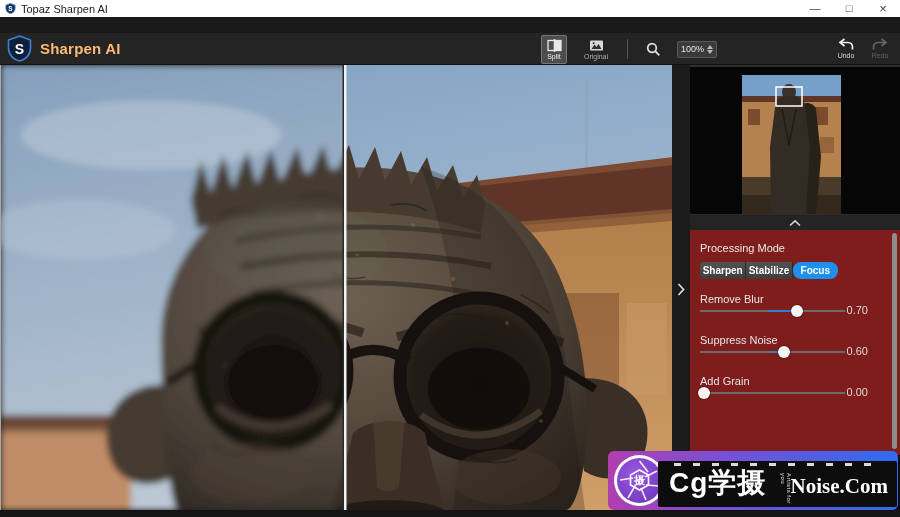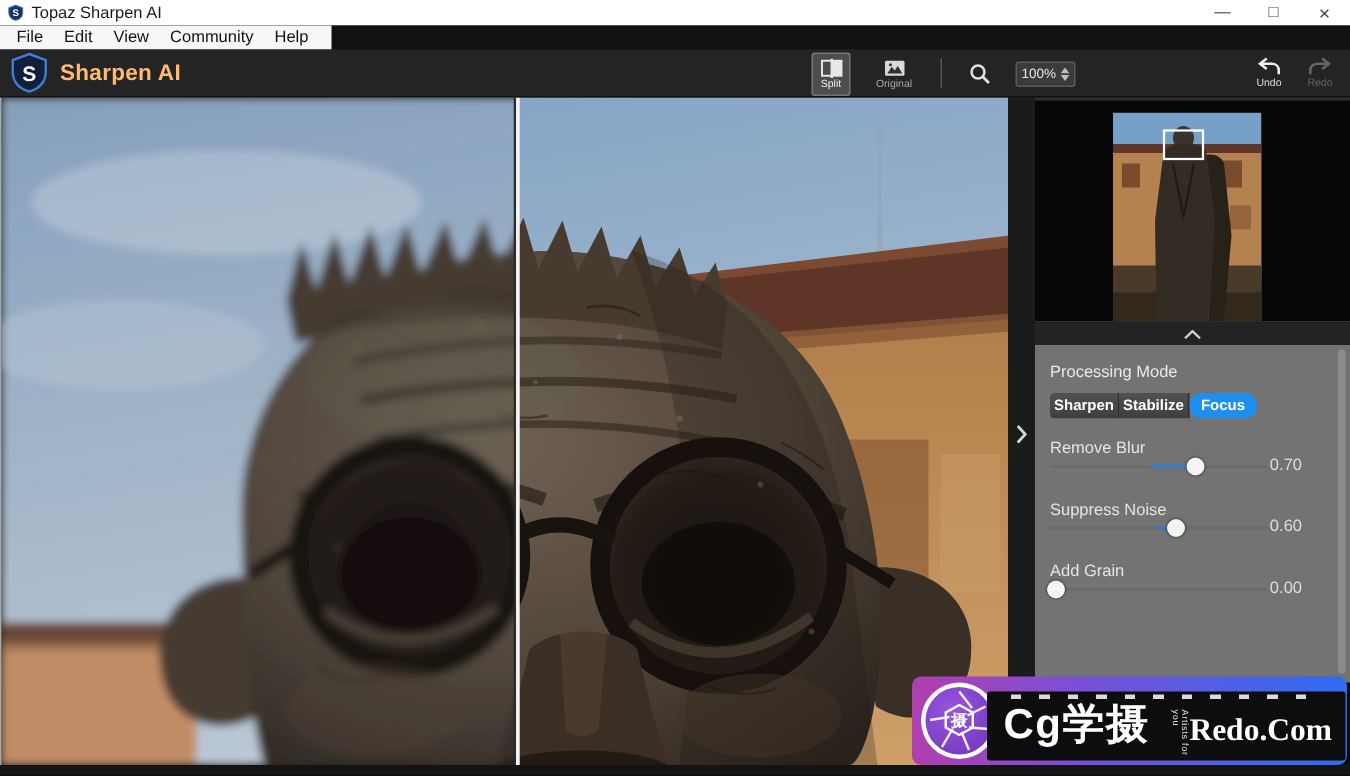--- a/index.html
+++ b/index.html
@@ -52,21 +52,21 @@
     background:#1b1b1b; }
   .panel-toggle svg { position:absolute; left:5px; top:218px; }
 
   
   .sidebar { position:absolute; top:65px; left:690px; width:210px; height:445px; background:#141414; }
   .navigator { position:relative; width:210px; height:150px; background:#060606;
     border-top:2px solid #2e2e2e; border-bottom:1px solid #2e2e2e; }
   .nav-thumb { position:absolute; left:52px; top:8px; }
   .collapse-row { position:relative; width:210px; height:15px; background:#232323;
     display:flex; align-items:center; justify-content:center; }
-  .settings { position:relative; width:210px; height:225px; background:#737373; padding:12px 10px 0 10px; }
+  .settings { position:relative; width:210px; height:225px; background:#7f1d1d; padding:12px 10px 0 10px; }
   .panel-title { font-size:11px; color:#e9e9e9; margin-bottom:8px; }
   .seg { display:flex; width:138px; height:17px; border-radius:3px; overflow:hidden; }
   .seg-btn { flex:1; display:flex; align-items:center; justify-content:center;
     font-size:10px; font-weight:bold; color:#fff;
     background:linear-gradient(#525252,#3e3e3e); border-right:1px solid #2c2c2c; }
   .seg-btn:last-child { border-right:none; }
   .seg-btn.selected { background:#1f8fee; border-radius:8px; }
   .slider-row { position:relative; height:31px; margin-top:10px; }
   .sl-label { font-size:11px; color:#e5e5e5; }
   .sl-track { position:absolute; left:0; top:21px; width:145px; height:2px; background:#6b6b6b; }
@@ -114,29 +114,20 @@
         </svg>
     </span>
     <span class="title-text">Topaz Sharpen AI</span>
     <span class="win-controls">
       <span class="win-btn">—</span>
       <span class="win-btn">□</span>
       <span class="win-btn close">×</span>
     </span>
   </div>
 
-  <div class="menubar">
-    <div class="menu-strip">
-      <span class="menu-item">File</span>
-      <span class="menu-item">Edit</span>
-      <span class="menu-item">View</span>
-      <span class="menu-item">Community</span>
-      <span class="menu-item">Help</span>
-    </div>
-  </div>
 
   <div class="toolbar">
     <div class="brand">
       <svg width="25" height="27" viewBox="0 0 25 27">
         <path d="M12.5 1 L23.5 5 V13 C23.5 20 18.5 24.6 12.5 26 C6.5 24.6 1.5 20 1.5 13 V5 Z" fill="#101f3c" stroke="#3f7fd0" stroke-width="1.6"></path>
         <text x="12.5" y="19" font-size="14" font-weight="bold" fill="#fff" text-anchor="middle" font-family="Liberation Sans, sans-serif">S</text>
       </svg>
       <span class="brand-name">Sharpen AI</span>
     </div>
 
@@ -373,17 +364,17 @@
           </g>
           <path d="M22.5 12 L31.5 17 V27 L22.5 32 L13.5 27 V17 Z" fill="none" stroke="#fff" stroke-width="1.6"></path>
         </svg>
         <span style="position:relative;color:#fff;font-size:11px;font-weight:bold">摄</span>
       </div>
     </div>
     <div class="wm-black">
       <div class="wm-frag"></div>
       <span class="wm-brand">Cg学摄</span>
       <span class="wm-tagline">Artists for you</span>
-      <span class="wm-site">Redo.Com</span>
+      <span class="wm-site">Noise.Com</span>
     </div>
   </div>
 
 </div>
 
 </body></html>

